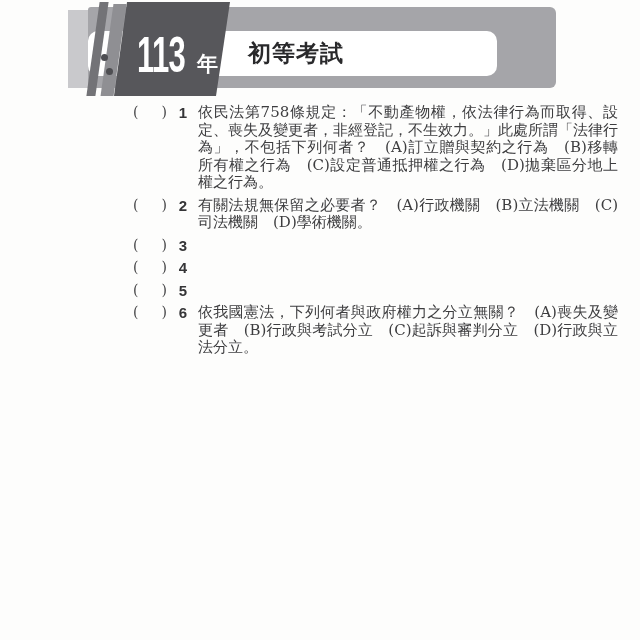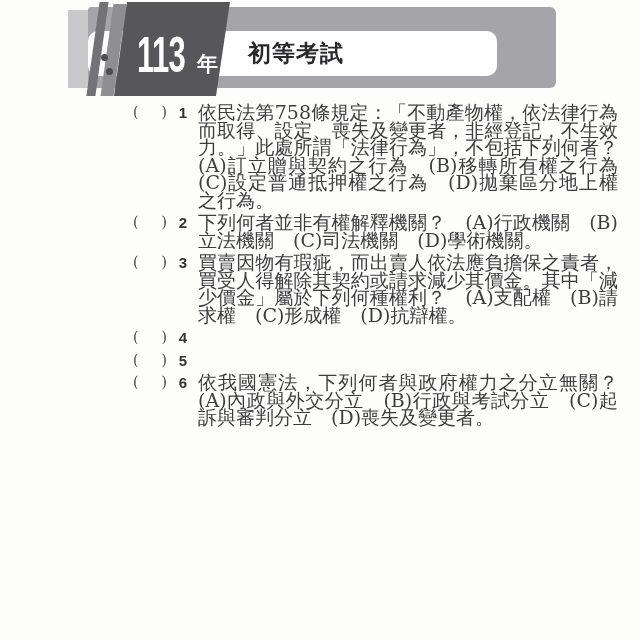--- a/index.html
+++ b/index.html
@@ -42,21 +42,21 @@
     width:34px;display:flex;justify-content:space-between;flex:none;
     font-size:14px;line-height:17.5px;color:#454547;
   }
   .q-num{
     flex:none;width:14px;margin-left:9px;text-align:center;
     font-family:"Liberation Sans","DejaVu Sans",sans-serif;
     font-weight:bold;font-size:15px;line-height:17.5px;color:#353537;
   }
   .q-text{
     flex:none;width:420px;margin-left:8px;
-    font-size:19px;line-height:17.5px;color:#3d3d3f;
+    font-size:15px;line-height:17.5px;color:#3d3d3f;
     text-align:justify;
   }
 </style>
 </head>
 <body>
 
 <div class="banner">
   <div class="band-light"></div>
   <div class="band-main"></div>
   <div class="title-box"></div>
@@ -79,30 +79,29 @@
     <span class="q-num">1</span>
     <div class="q-text">依民法第758條規定：「不動產物權，依法律行為而取得、設定、喪失及變更者，非經登記，不生效力。」此處所謂「法律行為」，不包括下列何者？　(A)訂立贈與契約之行為　(B)移轉所有權之行為　(C)設定普通抵押權之行為　(D)拋棄區分地上權之行為。</div>
   </div>
 
   <div class="q">
     <span class="q-bracket">
         <span class="po">(</span>
         <span class="pc">)</span>
       </span>
     <span class="q-num">2</span>
-    <div class="q-text">下列何者並非有權解釋機關？　(A)行政機關　(B)立法機關　(C)司法機關　(D)學術機關。</div>
+    <div class="q-text">有關法規無保留之必要者？　(A)行政機關　(B)立法機關　(C)司法機關　(D)學術機關。</div>
   </div>
 
   <div class="q">
     <span class="q-bracket">
         <span class="po">(</span>
         <span class="pc">)</span>
       </span>
     <span class="q-num">3</span>
-    <div class="q-text">買賣因物有瑕疵，而出賣人依法應負擔保之責者，買受人得解除其契約或請求減少其價金。其中「減少價金」屬於下列何種權利？　(A)支配權　(B)請求權　(C)形成權　(D)抗辯權。</div>
   </div>
 
   <div class="q">
     <span class="q-bracket">
         <span class="po">(</span>
         <span class="pc">)</span>
       </span>
     <span class="q-num">4</span>
   </div>
 
@@ -113,15 +112,15 @@
       </span>
     <span class="q-num">5</span>
   </div>
 
   <div class="q">
     <span class="q-bracket">
         <span class="po">(</span>
         <span class="pc">)</span>
       </span>
     <span class="q-num">6</span>
-    <div class="q-text">依我國憲法，下列何者與政府權力之分立無關？　(A)內政與外交分立　(B)行政與考試分立　(C)起訴與審判分立　(D)喪失及變更者。</div>
+    <div class="q-text">依我國憲法，下列何者與政府權力之分立無關？　(A)喪失及變更者　(B)行政與考試分立　(C)起訴與審判分立　(D)行政與立法分立。</div>
   </div>
 </div>
 
 </body></html>

